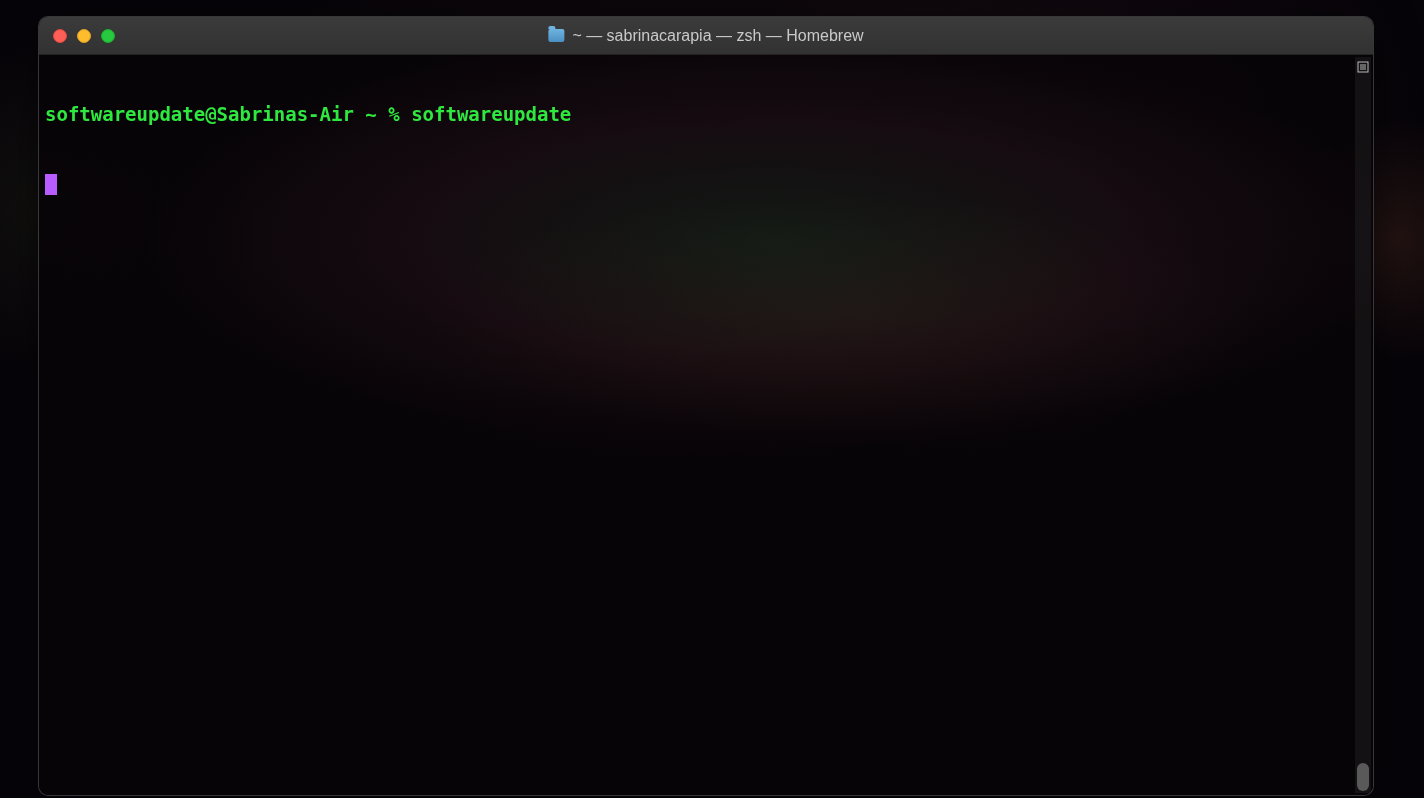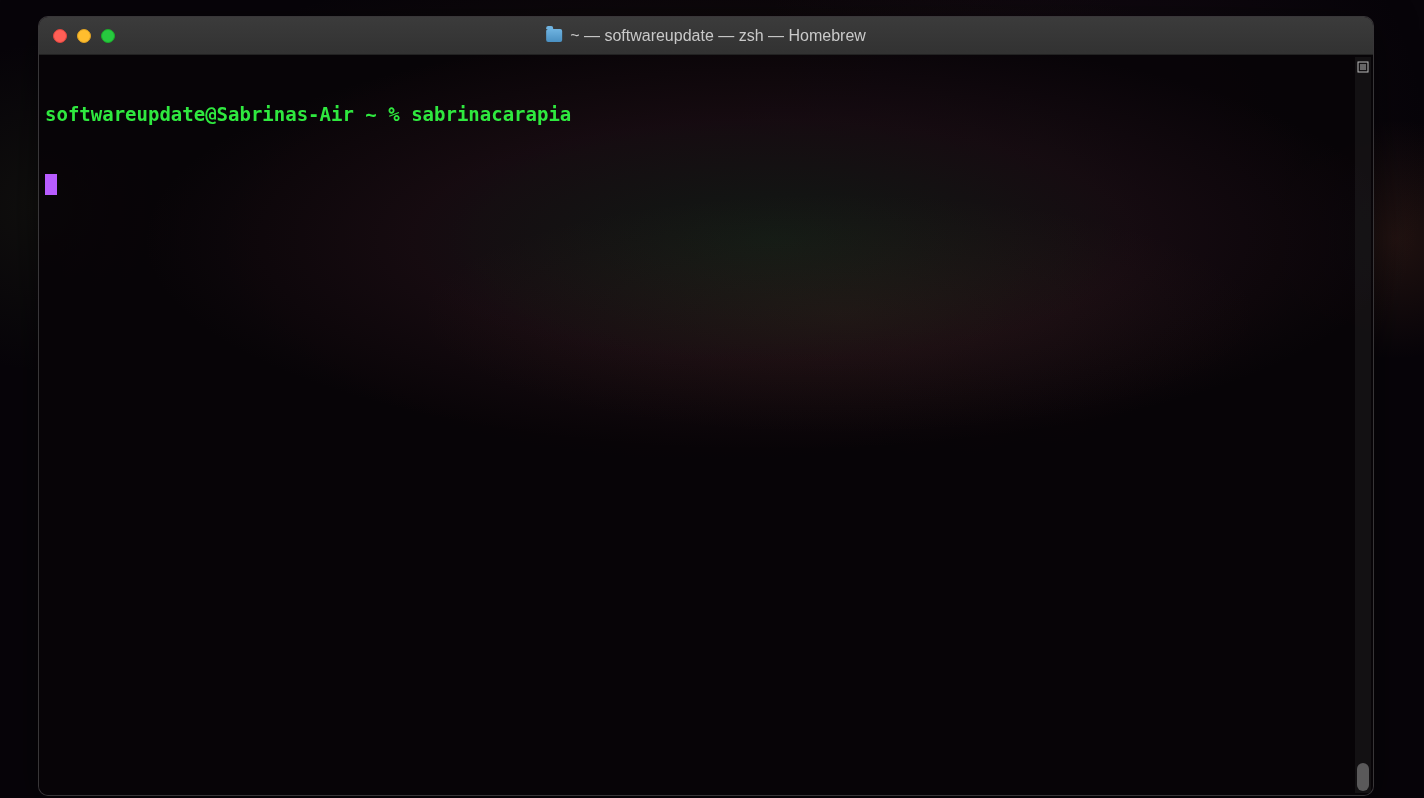--- a/index.html
+++ b/index.html
@@ -175,27 +175,27 @@
 <div class="terminal-window">
 
   <div class="title-bar">
     <div class="traffic-lights">
       <div class="traffic-light tl-close"></div>
       <div class="traffic-light tl-min"></div>
       <div class="traffic-light tl-max"></div>
     </div>
     <div class="title-center">
       <span class="title-folder-icon"></span>
-      <span>~ — softwareupdate — zsh — Homebrew</span>
+      <span>~ — sabrinacarapia — zsh — Homebrew</span>
     </div>
   </div>
 
   <div class="terminal-body">
     <div class="terminal-content">
-      <div class="prompt-line"><span>softwareupdate@Sabrinas-Air</span> <span>~</span> <span>%</span> <span>sabrinacarapia</span></div>
+      <div class="prompt-line"><span>softwareupdate@Sabrinas-Air</span> <span>~</span> <span>%</span> <span>softwareupdate</span></div>
       <div><span class="cursor-block"></span></div>
     </div>
 
     <div class="scrollbar">
       <div class="scrollbar-top-icon">
         <svg width="12" height="12" viewBox="0 0 12 12">
           <rect x="1" y="1" width="10" height="10" fill="none" stroke="#bbb" stroke-width="1"></rect>
           <line x1="3" y1="4" x2="9" y2="4" stroke="#bbb" stroke-width="1"></line>
           <line x1="3" y1="6" x2="9" y2="6" stroke="#bbb" stroke-width="1"></line>
           <line x1="3" y1="8" x2="9" y2="8" stroke="#bbb" stroke-width="1"></line>

